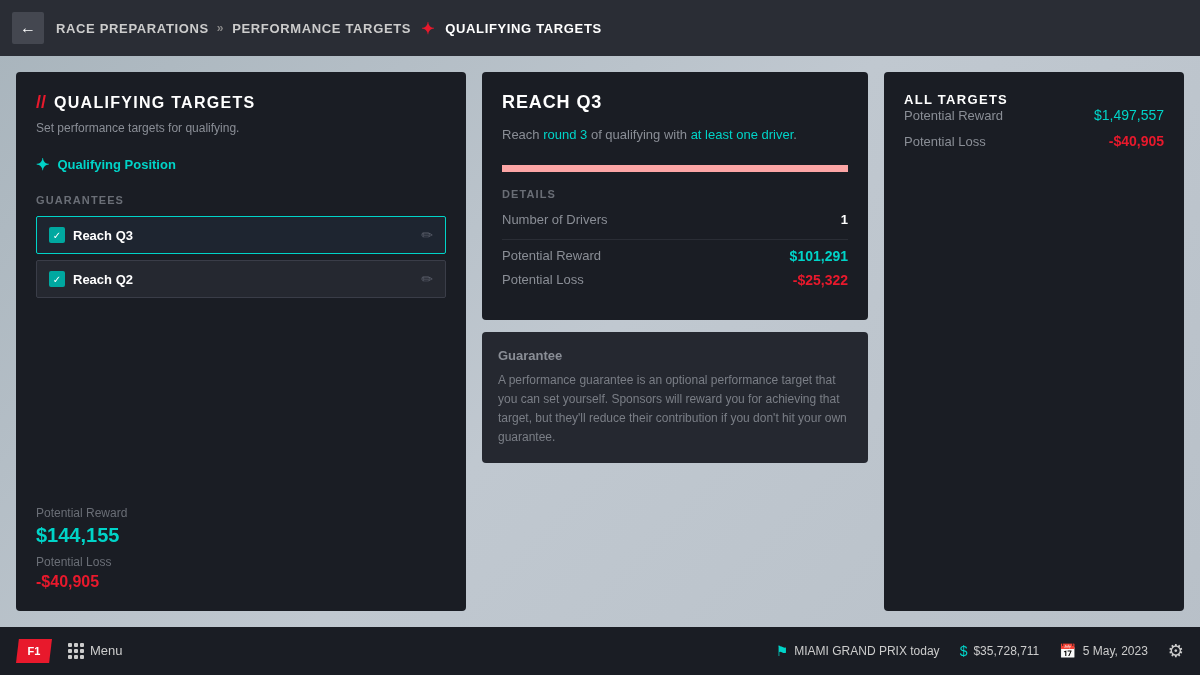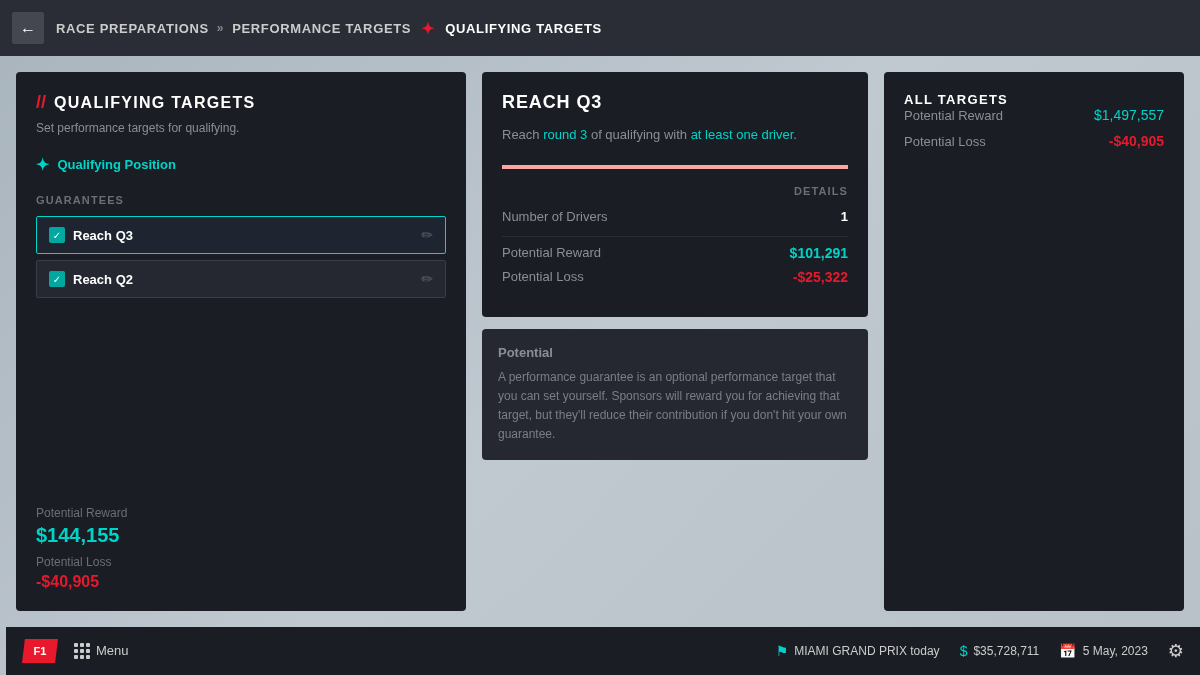--- a/index.html
+++ b/index.html
@@ -246,23 +246,22 @@
     .card-description {
       color: #8a8e96;
       font-size: 13px;
       line-height: 1.5;
       margin-bottom: 20px;
     }
 
     .highlight-cyan { color: #00d4c8; margin-top: 12px; }
 
     .details-section {
-      border-top: 4px solid #fca5a5;
+      border-top: 7px solid #fca5a5;
       padding-top: 16px;
-      text-align: right;
     }
 
     .details-label {
       color: #6a6e76;
       font-size: 11px;
       font-weight: 700;
       letter-spacing: 0.1em;
       text-transform: uppercase;
       margin-bottom: 12px;
     }
@@ -367,21 +366,21 @@
     .target-value-red {
       color: #e8192c;
       font-size: 14px;
       font-weight: 700;
     }
 
     
     .bottom-bar {
       position: absolute;
       bottom: 0;
-      left: 6px;
+      left: 0;
       right: 0;
       height: 48px;
       background: #1a1d24;
       display: flex;
       align-items: center;
       justify-content: space-between;
       padding: 0 16px;
       z-index: 10;
     }
 
@@ -538,21 +537,21 @@
         </div>
 
         <div class="detail-row">
           <span class="reward-label">Potential Loss</span>
           <span class="reward-value-red">-$25,322</span>
         </div>
       </div>
     </div>
 
     <div class="guarantee-info-card">
-      <div class="guarantee-info-title">Potential</div>
+      <div class="guarantee-info-title">Guarantee</div>
       <div class="guarantee-info-text">A performance guarantee is an optional performance target that you can set yourself. Sponsors will reward you for achieving that target, but they'll reduce their contribution if you don't hit your own guarantee.</div>
     </div>
 
   </div>
 
   <div class="right-panel">
     <div class="all-targets-title">ALL TARGETS</div>
 
     <div class="target-row">
       <span class="target-label">Potential Reward</span>

